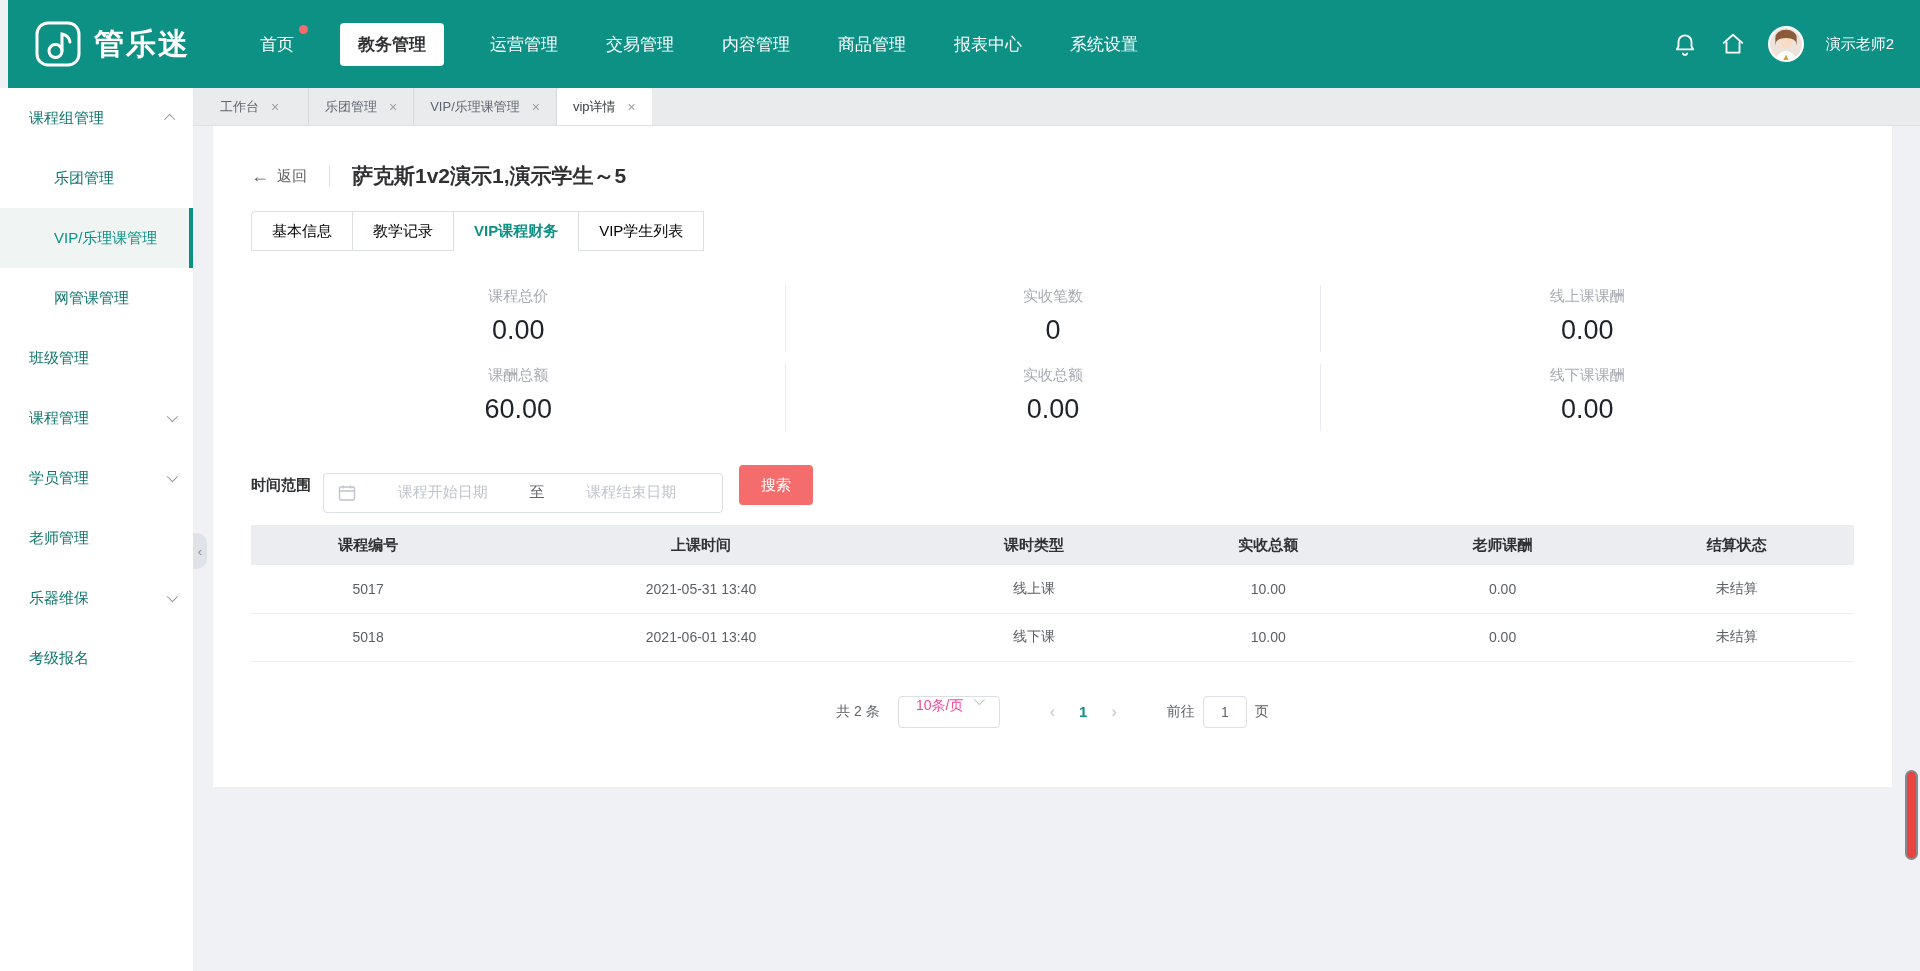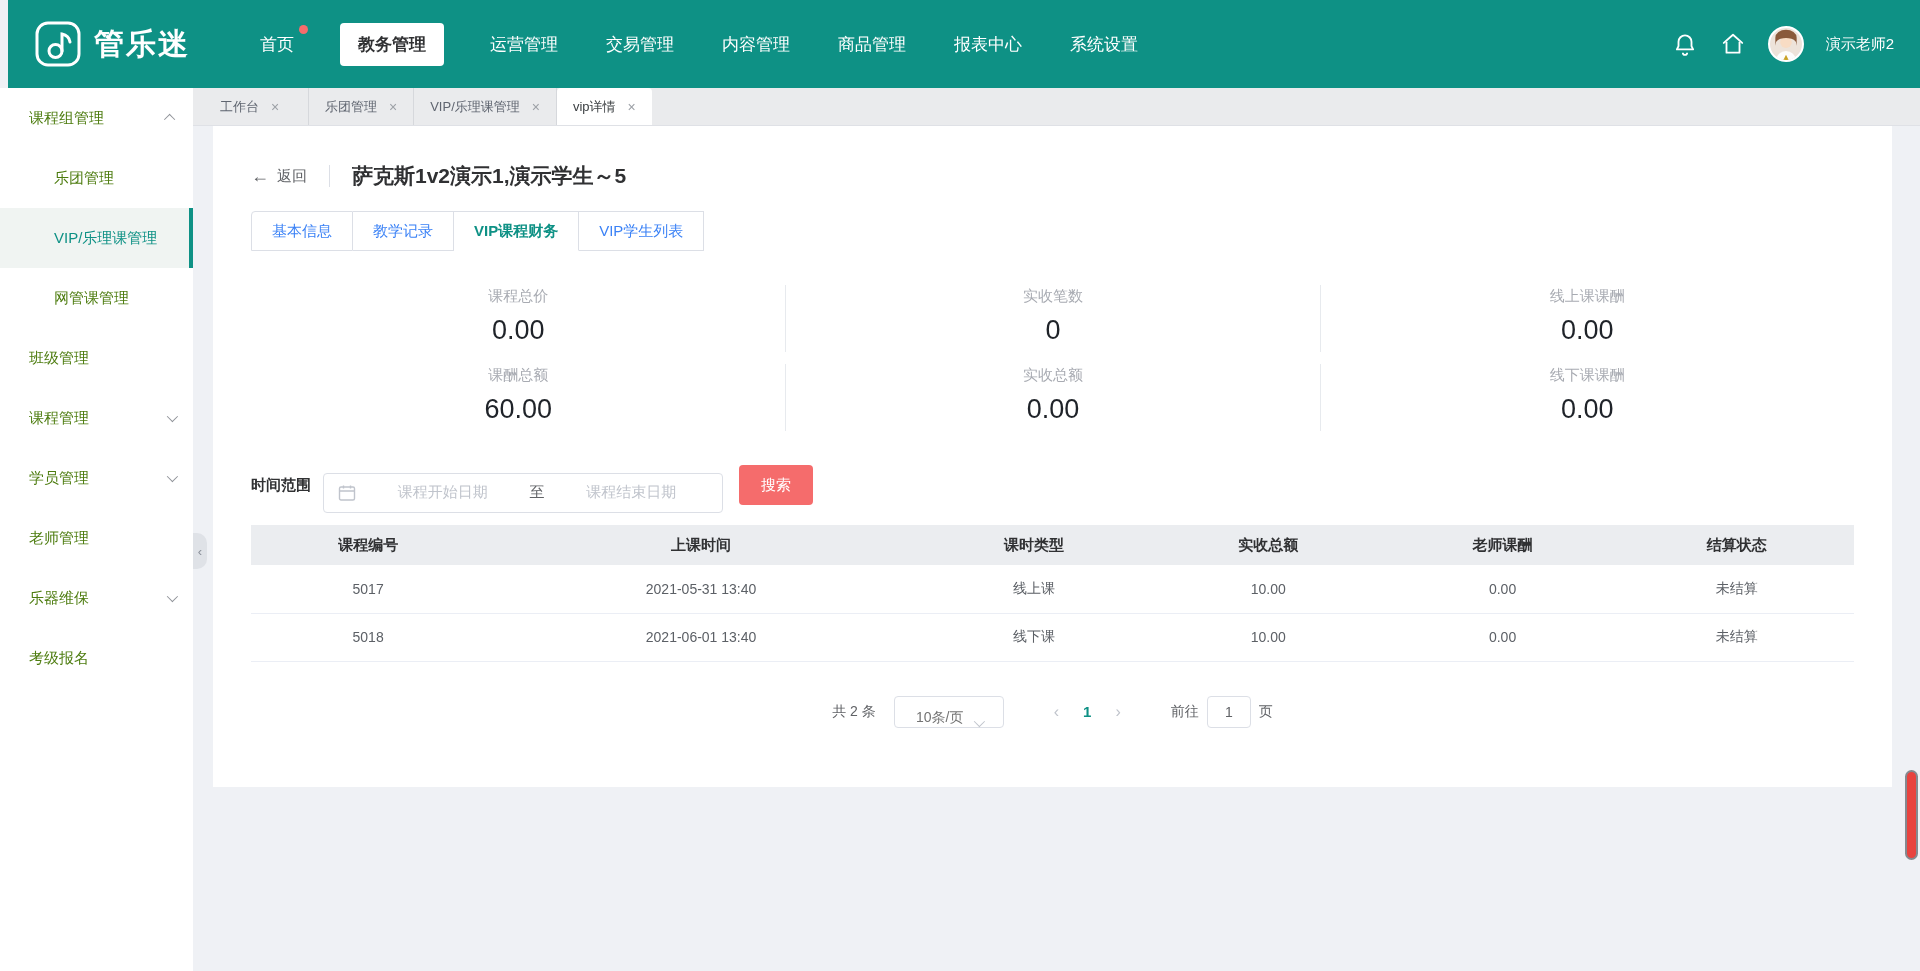--- a/index.html
+++ b/index.html
@@ -15,21 +15,21 @@
   .nav-item { color:#fff; font-size:17px; padding:10px 2px; position:relative; cursor:pointer; white-space:nowrap; }
   .nav-item.active { background:#fff; color:#303133; border-radius:4px; padding:10px 18px; font-weight:bold; }
   .nav-dot { position:absolute; top:2px; right:-12px; width:9px; height:9px; border-radius:50%; background:#F56C6C; }
   .nav-right { margin-left:auto; margin-right:34px; display:flex; align-items:center; gap:22px; }
   .nav-ico { width:26px; height:26px; display:block; cursor:pointer; }
   .avatar { width:36px; height:36px; border-radius:50%; border:2px solid #fff; overflow:hidden; background:#e9eef2; cursor:pointer; }
   .username { color:#fff; font-size:15px; }
 
   
   .sidebar { position:absolute; left:0; top:88px; width:193px; height:883px; background:#fff; z-index:20; }
-  .side-item { height:60px; display:flex; align-items:center; padding-left:29px; padding-right:18px; font-size:15px; color:#4d7c0f; cursor:pointer; position:relative; }
+  .side-item { height:60px; display:flex; align-items:center; padding-left:29px; padding-right:18px; font-size:15px; color:#0f766e; cursor:pointer; position:relative; }
   .side-item.sub { padding-left:54px; }
   .side-item.active { background:#F0F4F2; color:#0E9185; }
   .side-item.active::after { content:""; position:absolute; right:0; top:0; width:4px; height:100%; background:#0E9185; }
   .chev { width:8px; height:8px; border-right:1.5px solid #909399; border-bottom:1.5px solid #909399; margin-left:auto; }
   .chev.down { transform:rotate(45deg) translateY(-2px); }
   .chev.up { transform:rotate(-135deg) translateY(-2px); }
 
   
   .tabbar { position:absolute; left:193px; top:88px; width:1727px; height:38px; background:#EAEBED; display:flex; align-items:stretch; padding-left:11px; border-bottom:1px solid #DFE1E6; }
   .wtab { display:flex; align-items:center; gap:12px; padding:0 16px; font-size:13px; color:#5F6570; border-right:1px solid #D6D8DC; cursor:pointer; white-space:nowrap; min-width:105px; }
@@ -41,21 +41,21 @@
   .collapse-handle { position:absolute; left:0; top:407px; width:14px; height:36px; background:#DFE2E7; border-radius:0 10px 10px 0; display:flex; align-items:center; justify-content:center; color:#8A8F99; font-size:13px; cursor:pointer; }
   .card { position:absolute; left:20px; top:0; width:1679px; height:661px; background:#fff; padding:36px 38px 0 38px; }
 
   .page-header { display:flex; align-items:center; height:28px; }
   .back-link { display:flex; align-items:center; gap:8px; font-size:15px; color:#606266; cursor:pointer; }
   .back-arrow { font-size:18px; color:#606266; }
   .hdr-divider { width:1px; height:22px; background:#DCDFE6; margin:0 22px; }
   .page-title { font-size:21px; font-weight:bold; color:#303133; }
 
   .card-tabs { display:flex; margin-top:21px; }
-  .ctab { height:40px; display:flex; align-items:center; padding:0 20px; font-size:15px; color:#3b82f6; border:1px solid #DCDFE6; border-left:none; cursor:pointer; background:#fff; }
+  .ctab { height:40px; display:flex; align-items:center; padding:0 20px; font-size:15px; color:#000000; border:1px solid #DCDFE6; border-left:none; cursor:pointer; background:#fff; }
   .ctab:first-child { border-left:1px solid #DCDFE6; border-radius:4px 0 0 0; }
   .ctab.active { color:#0E9185; font-weight:bold; border-bottom-color:#fff; }
 
   .stats { display:grid; grid-template-columns:1fr 1fr 1fr; row-gap:12px; margin-top:34px; }
   .stat-cell { text-align:center; padding:2px 0 6px 0; }
   .stat-cell.bl { border-left:1px solid #E7EAEE; }
   .stat-label { font-size:15px; color:#A8ABB2; }
   .stat-value { font-size:27px; color:#1F2329; margin-top:9px; }
 
   .filter-row { display:flex; align-items:center; margin-top:34px; height:40px; }
@@ -65,21 +65,21 @@
   .dr-ph { font-size:15px; color:#C0C4CC; flex:1; text-align:center; }
   .dr-sep { font-size:15px; color:#606266; }
   .search-btn { margin-left:16px; height:40px; padding:0 22px; background:#F56C6C; color:#fff; font-size:15px; border:none; border-radius:4px; cursor:pointer; }
 
   table.data { width:100%; margin-top:20px; border-collapse:collapse; }
   table.data th { height:40px; background:#EBEDF0; font-size:15px; font-weight:bold; color:#303133; text-align:center; }
   table.data td { height:48px; font-size:14px; color:#5C6066; text-align:center; border-bottom:1px solid #EBEEF5; background:#fff; }
 
   .pagination { display:flex; align-items:center; justify-content:center; gap:14px; margin-top:34px; font-size:14px; color:#606266; }
   .pg-total { margin-right:4px; }
-  .pg-size { width:110px; height:32px; border:1px solid #DCDFE6; border-radius:4px; display:flex; align-items:flex-end; justify-content:center; gap:10px; cursor:pointer; color:#737373; background:#fff; }
+  .pg-size { width:102px; height:32px; border:1px solid #DCDFE6; border-radius:4px; display:flex; align-items:flex-start; justify-content:center; gap:10px; cursor:pointer; color:#ec4899; background:#fff; }
   .pg-size .chev { margin-left:0; border-color:#C0C4CC; }
   .pg-nav { display:flex; align-items:center; gap:24px; margin:0 36px; }
   .pg-arrow { color:#C0C4CC; font-size:16px; cursor:pointer; }
   .pg-current { color:#0E9185; font-weight:bold; font-size:15px; cursor:pointer; }
   .pg-goto { display:flex; align-items:center; gap:8px; }
   .pg-input { width:44px; height:32px; border:1px solid #DCDFE6; border-radius:4px; text-align:center; font-size:14px; color:#606266; font-family:inherit; }
 
   .scroll-thumb { position:absolute; right:2px; top:770px; width:13px; height:90px; border:2px solid #85898F; background:#E8433F; border-radius:7px; z-index:50; }
 </style>
 </head>

